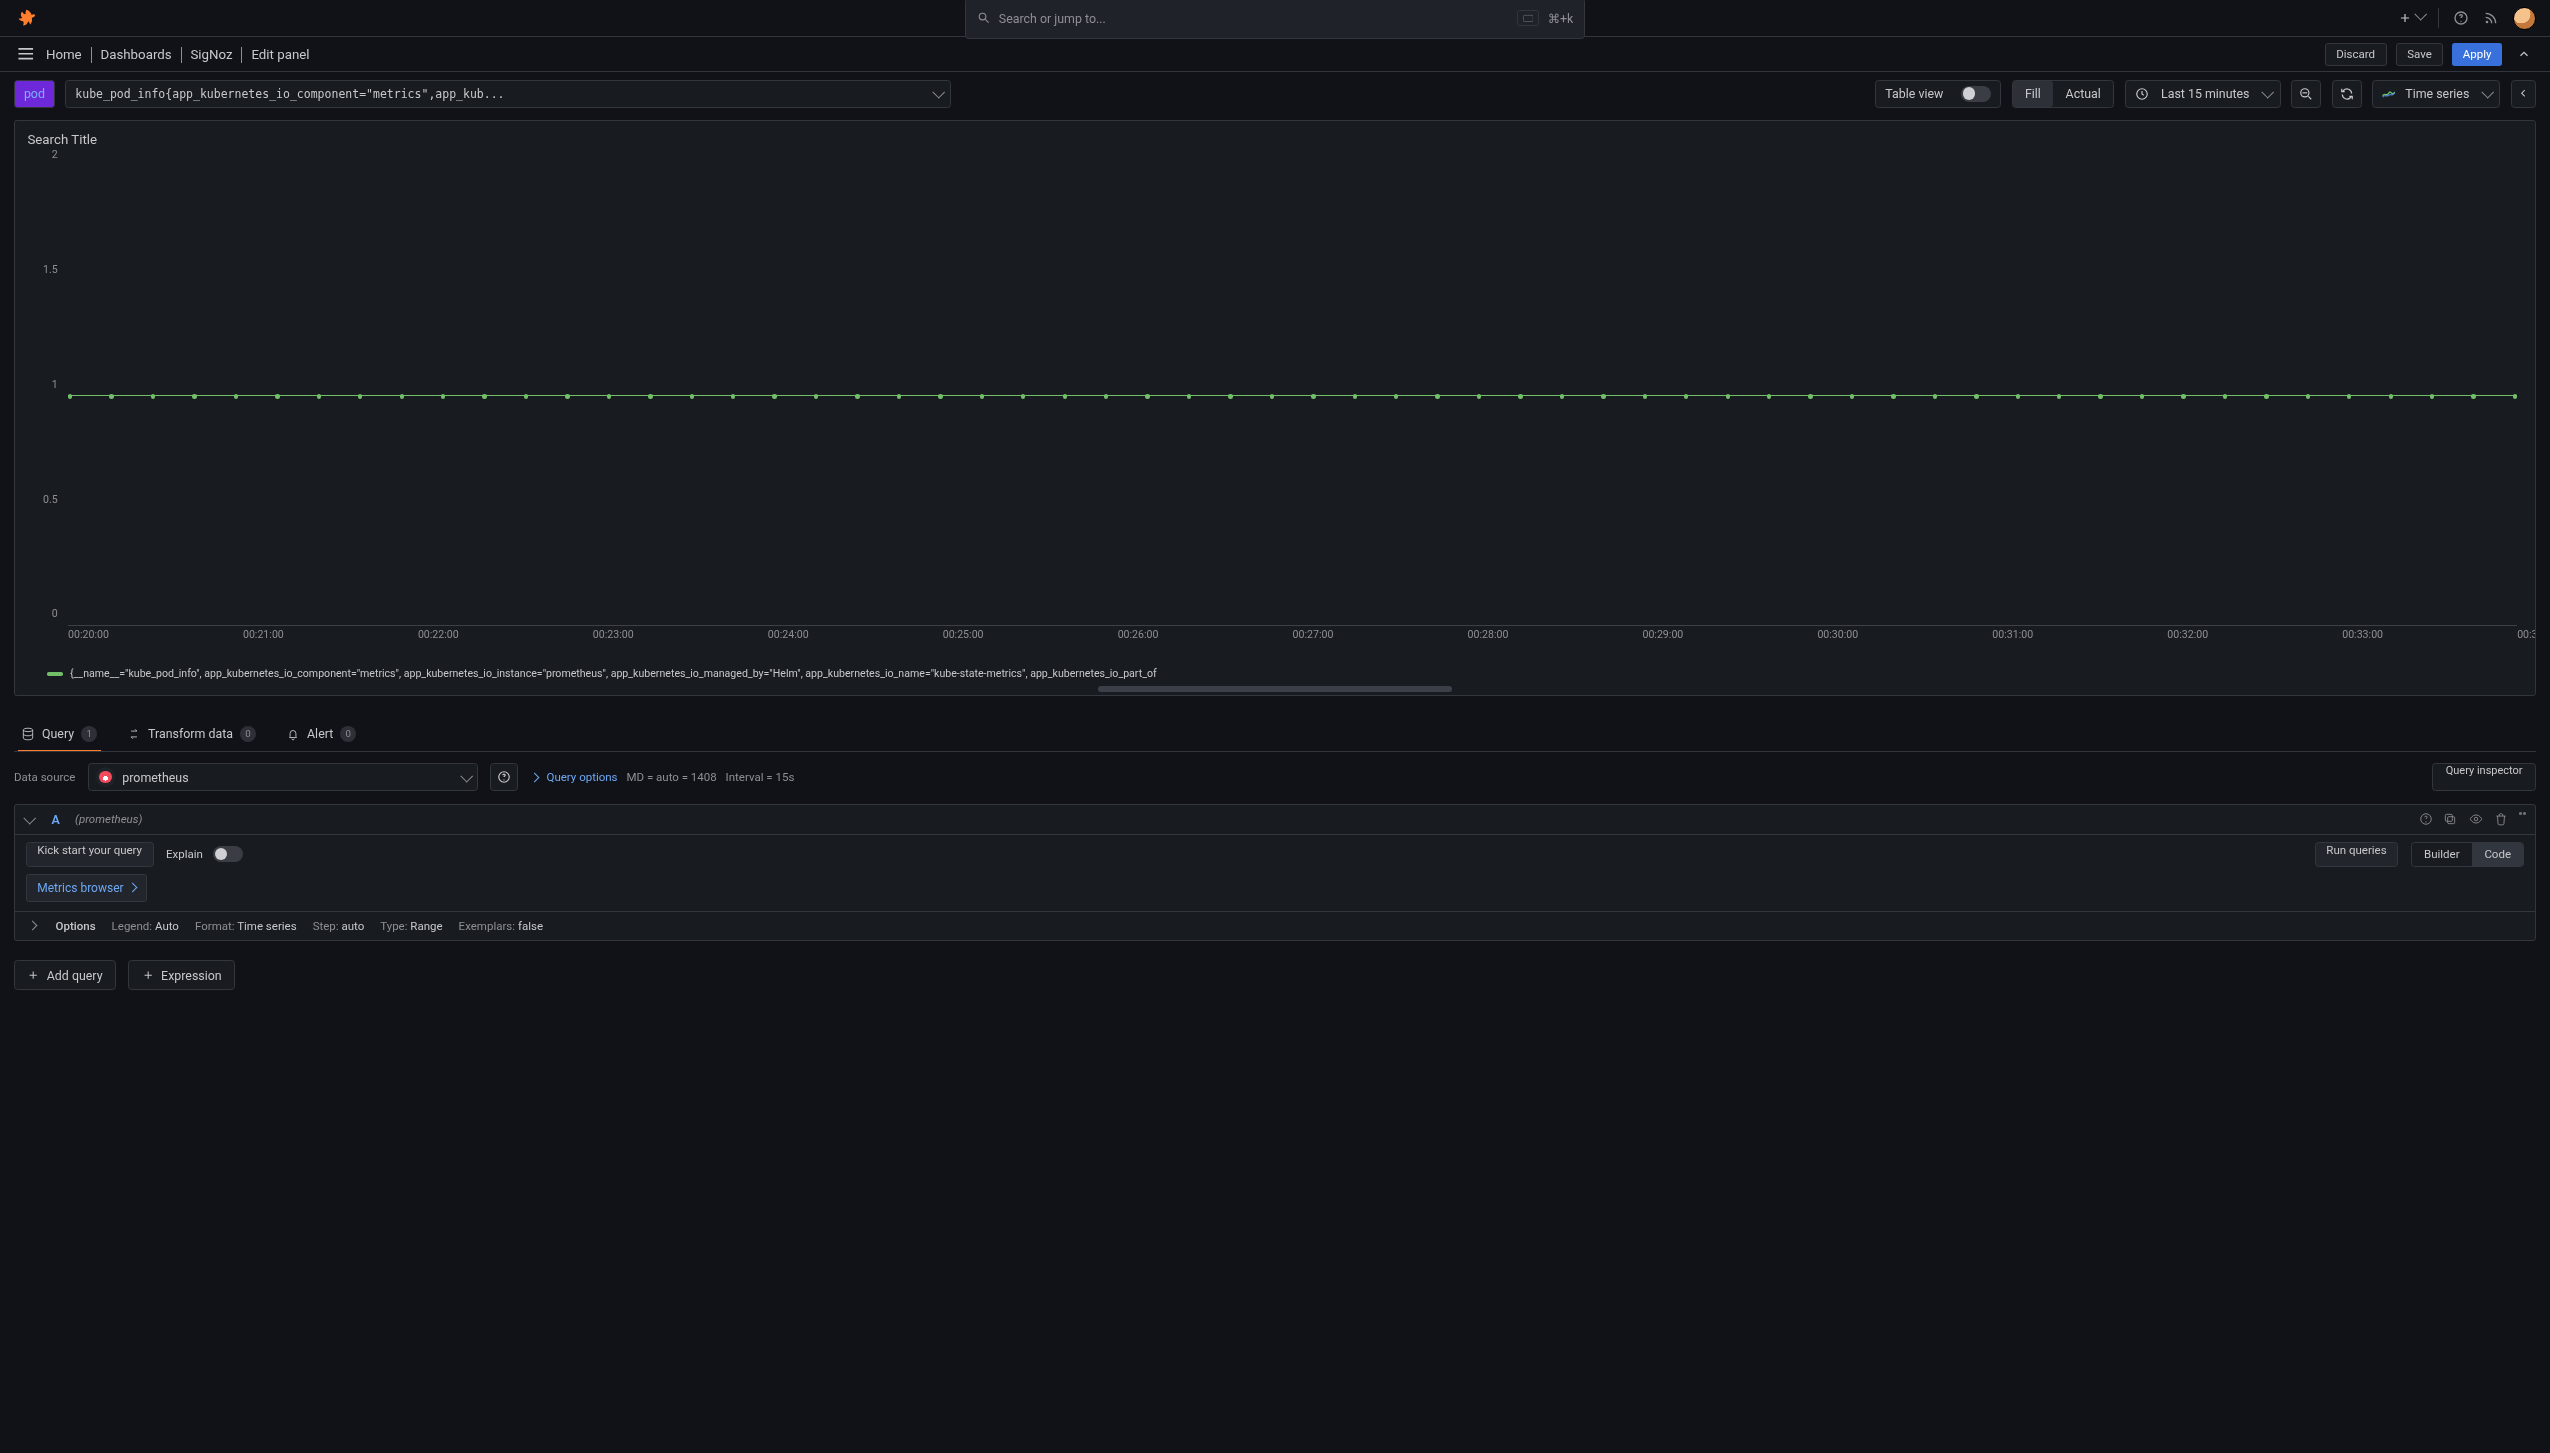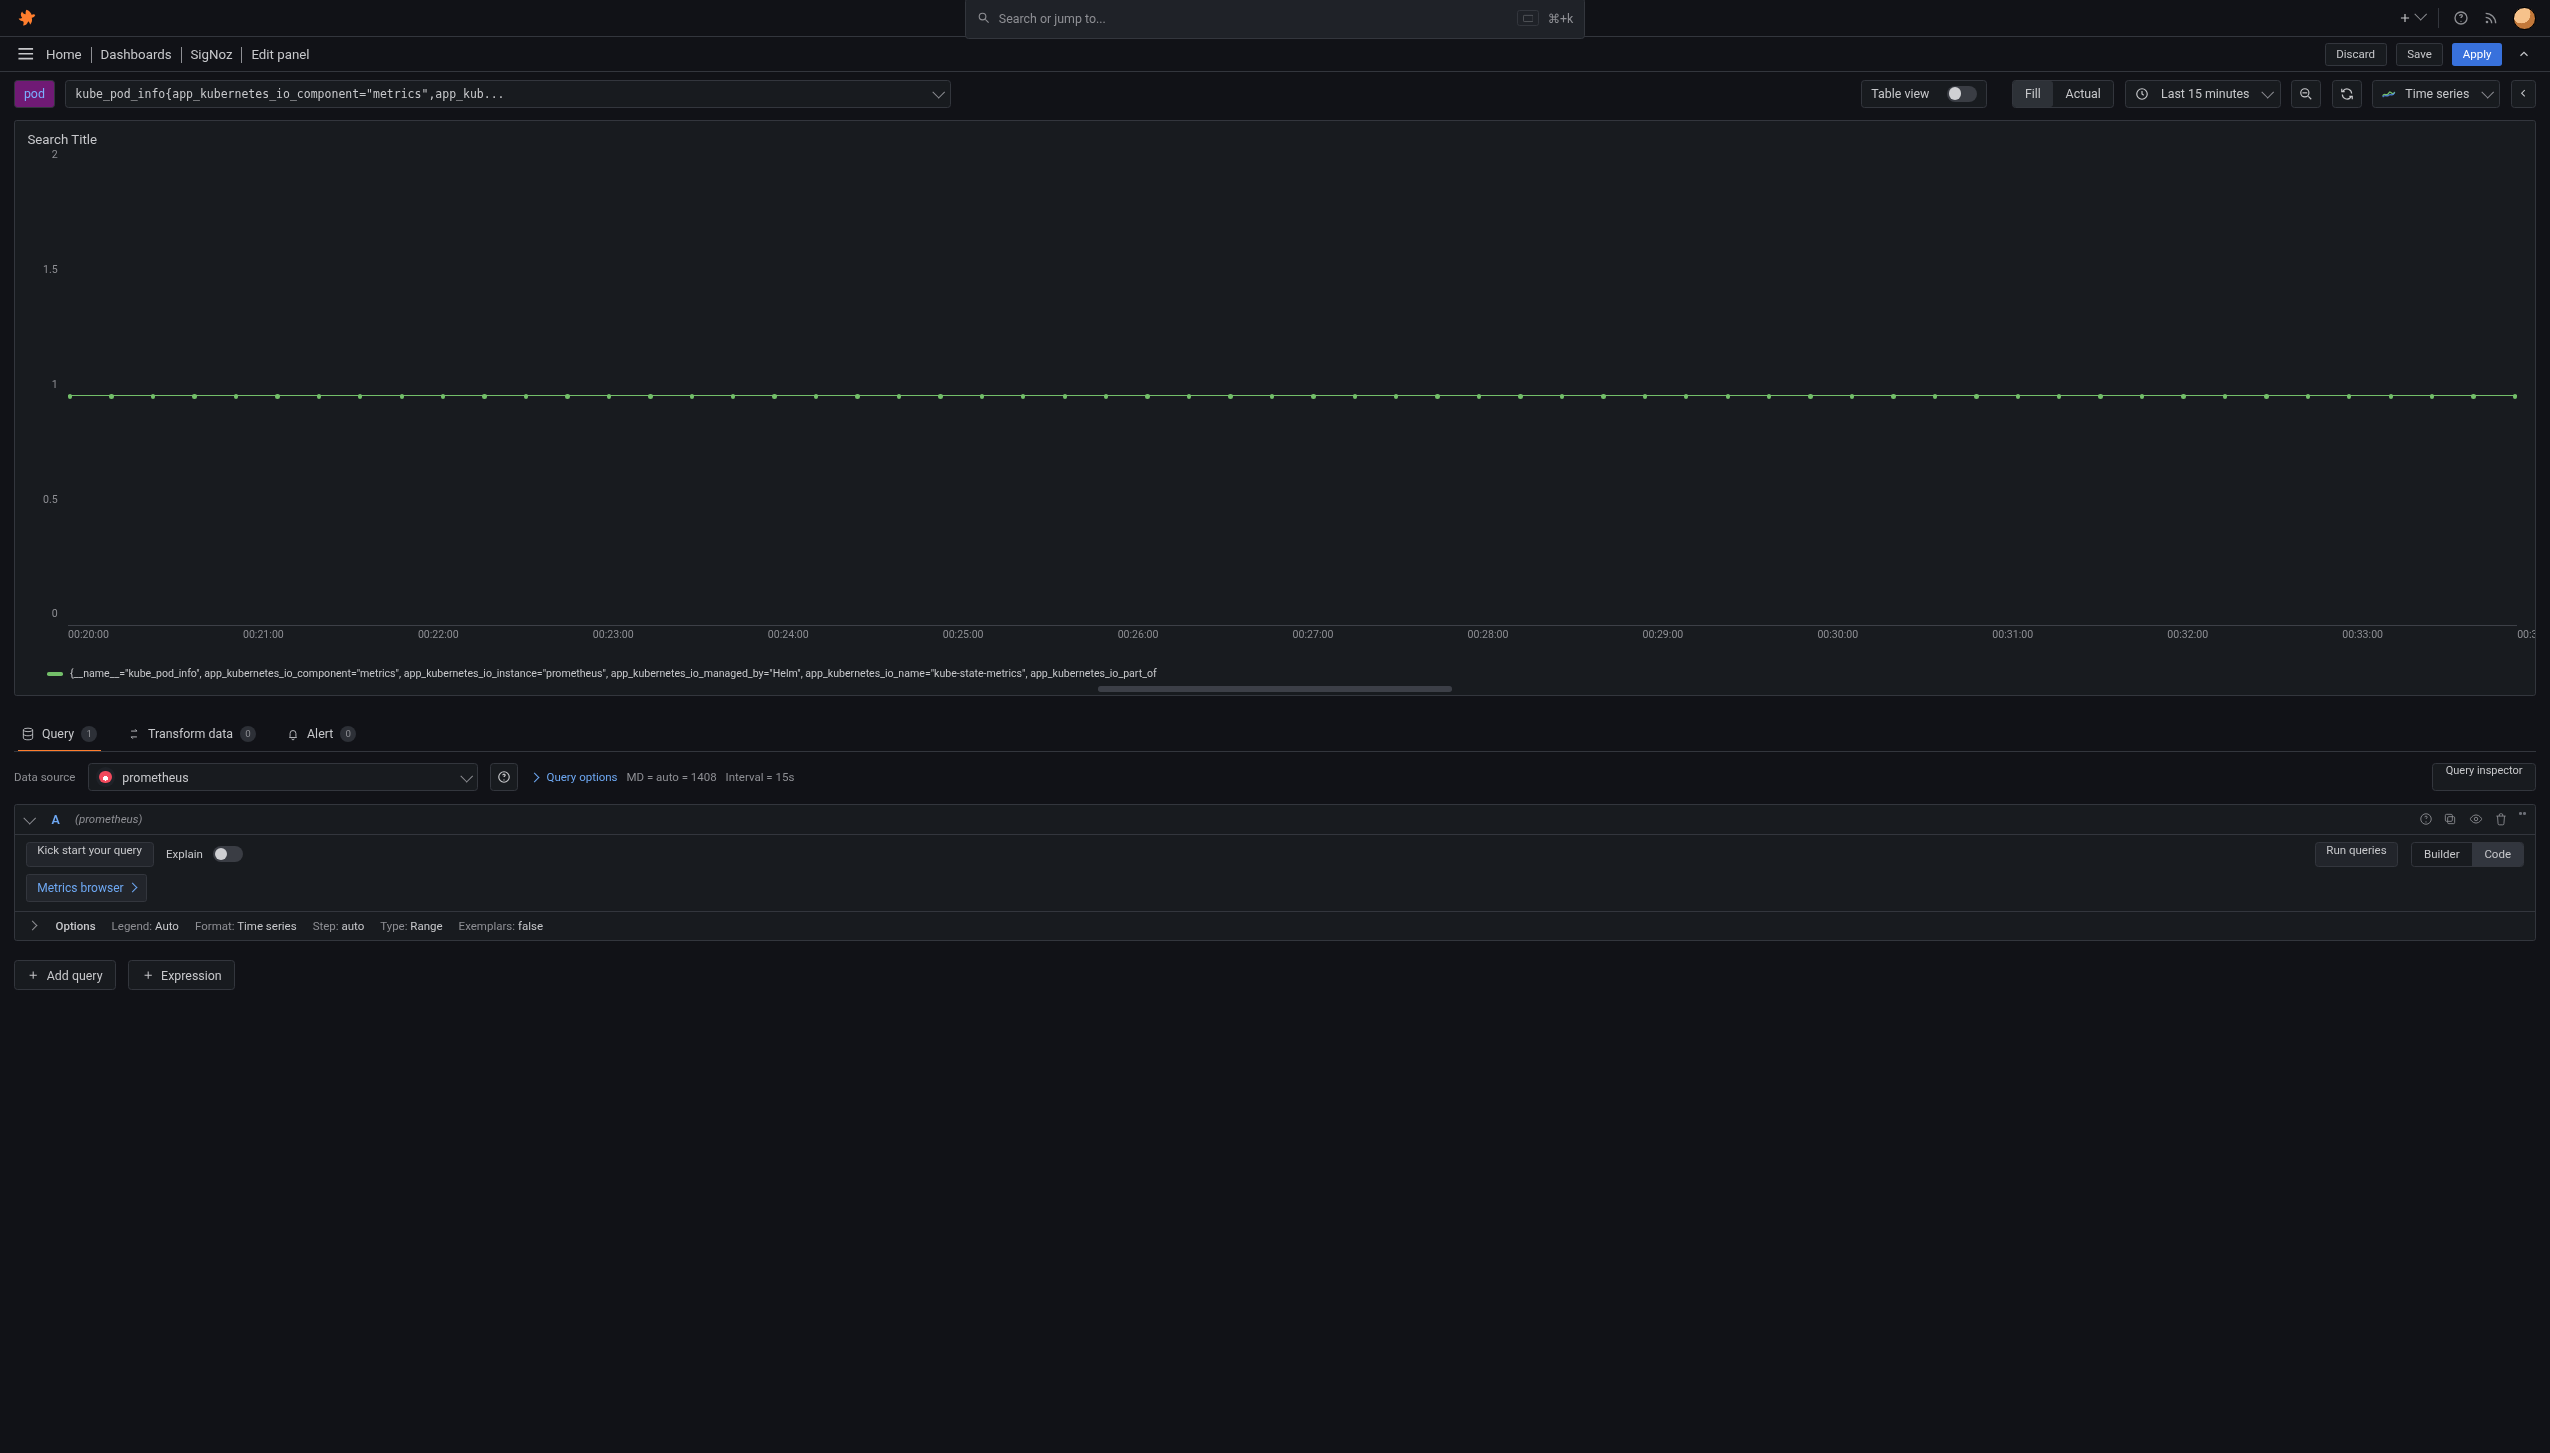--- a/index.html
+++ b/index.html
@@ -113,33 +113,32 @@
   .pill {
     height: 28px;
     border: 0.9px solid var(--border);
     background: var(--bg1);
     border-radius: 3.5px;
     display: inline-flex;
     align-items: center;
     padding: 0 8.9px;
     gap: 7px;
   }
-  .pill.varname { background: #701a75; }
+  .pill.varname { background: #6d28d9; }
   .pill.varname span { color: #7bb0ff; }
   .metric-pill { width: 886px; color: var(--text); justify-content: space-between; font-family: ui-monospace, Menlo, monospace; font-size: 11.5px;}
   .metric-pill .txt { overflow: hidden; text-overflow: ellipsis; white-space: nowrap; flex:1; }
   .toolrow .spacer { flex: 1; }
   .switchgroup {
     height: 28px;
     border: 0.9px solid var(--border);
     background: var(--bg1);
     border-radius: 3.5px;
     display: inline-flex;
     align-items: center;
-    margin-left: 14px;
   }
   .switchgroup .seg {
     height: 100%;
     padding: 0 12.4px;
     display: flex;
     align-items: center;
   }
   .switchgroup .seg.active { background: #2d3137; border-radius: 2.7px; }
   .toggle {
     width: 30px; height: 16px; border-radius: 8.9px; background: var(--toggle-off);

